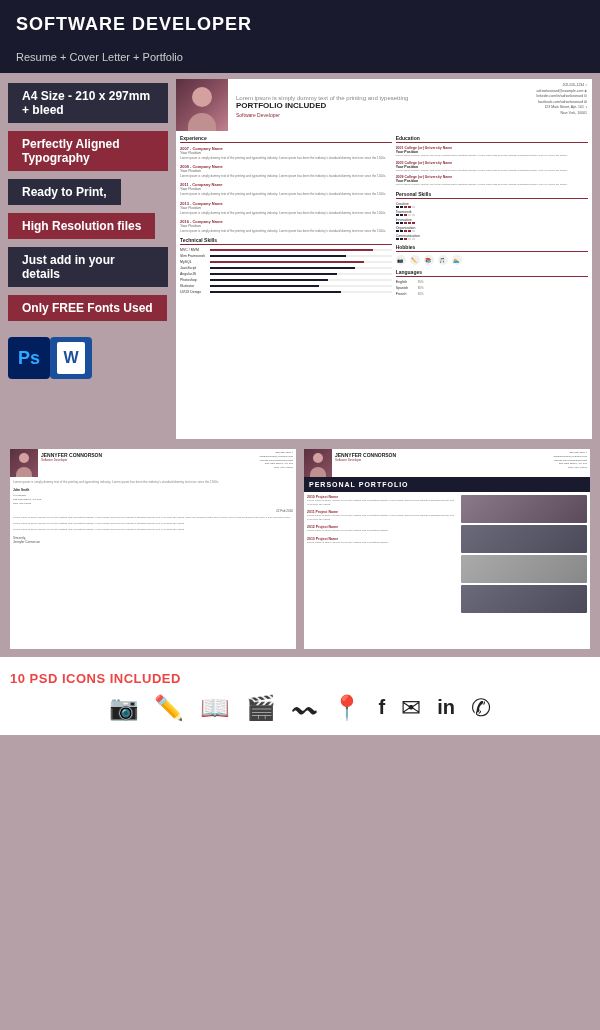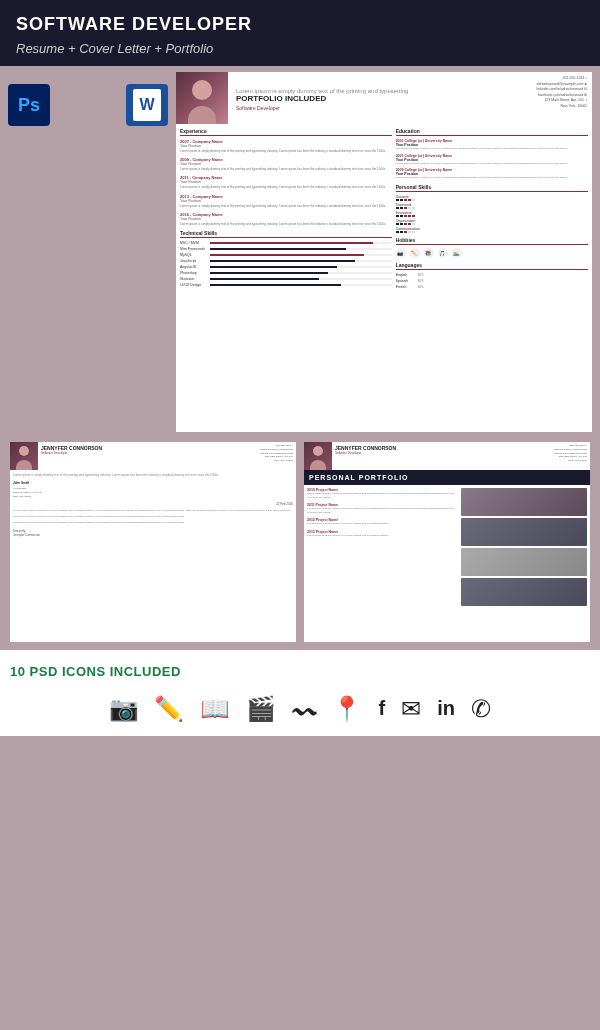--- a/index.html
+++ b/index.html
@@ -17,23 +17,22 @@
       padding: 14px 16px 10px 16px;
     }
     .header-title {
       color: #fff;
       font-size: 18px;
       font-weight: 900;
       letter-spacing: 1px;
     }
     .header-subtitle {
       color: #ccc;
-      font-size: 13px;
-      margin-top: 6px;
-      font-style: italic;
+      font-size: 11px;
+      margin-top: 16px;
     }
     .feature-item {
       padding: 6px 14px;
       font-size: 12px;
       font-weight: 600;
       margin: 4px 0;
       display: inline-block;
       color: #fff;
     }
     .feature-item.dark { background-color: #2c2c3e; }
@@ -351,22 +350,22 @@
     }
 
     
     .icons-row {
       background-color: #fff;
       padding: 14px 10px 10px 10px;
     }
     .icons-row-title {
       font-size: 13px;
       font-weight: 900;
-      color: #15803d;
-      margin-bottom: 12px;
+      color: #ef4444;
+      margin-bottom: 4px;
       letter-spacing: 0.5px;
     }
     .icons-grid {
       display: flex;
       gap: 16px;
       justify-content: center;
       align-items: center;
     }
     .icon-item {
       display: flex;
@@ -452,22 +451,23 @@
 <body>
 
 <div class="header">
   <div class="header-title">SOFTWARE DEVELOPER</div>
   <div class="header-subtitle">Resume + Cover Letter + Portfolio</div>
 </div>
 
 <div style="display:flex; background-color:#b5a0a8; padding: 6px 8px 6px 8px; gap: 8px;">
 
   <div style="width: 160px; flex-shrink:0;">
-
-    <div style="margin-top: 12px; display:flex; gap:0; align-items:center;justify-content:space-between;">
+    <div id="features-container"><div class="feature-item dark">A4 Size - 210 x 297mm + bleed</div><div class="feature-item red">Perfectly Aligned Typography</div><div class="feature-item dark">Ready to Print,</div><div class="feature-item red">High Resolution files</div><div class="feature-item dark">Just add in your details</div><div class="feature-item red">Only FREE Fonts Used</div></div>
+
+    <div style="margin-top: 12px; display:flex; gap:0; align-items:center;">
       <div class="ps-icon">Ps</div>
       <div class="word-icon">
         <div class="word-icon-doc"></div>
       </div>
     </div>
   </div>
 
   <div style="flex:1;">
     <div class="resume-card">
 

